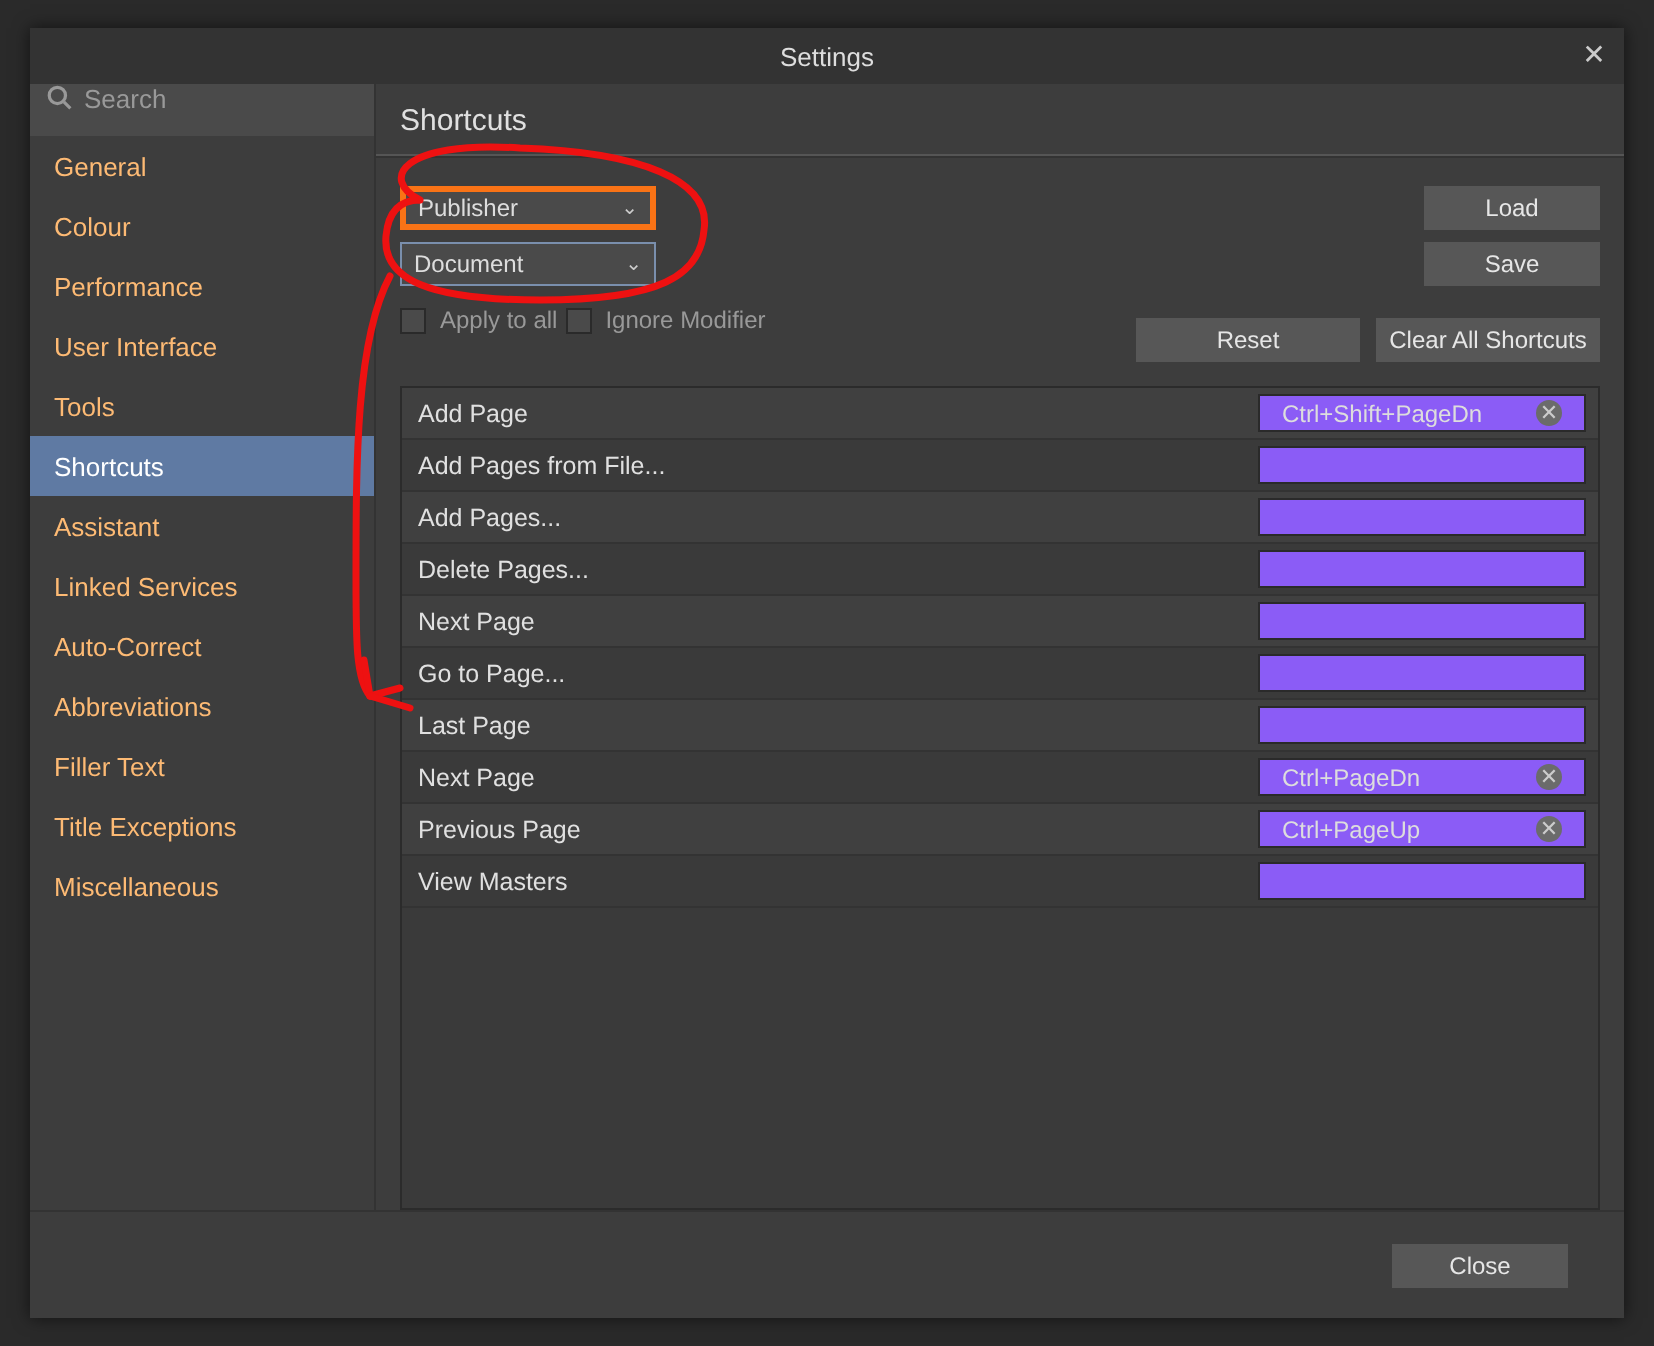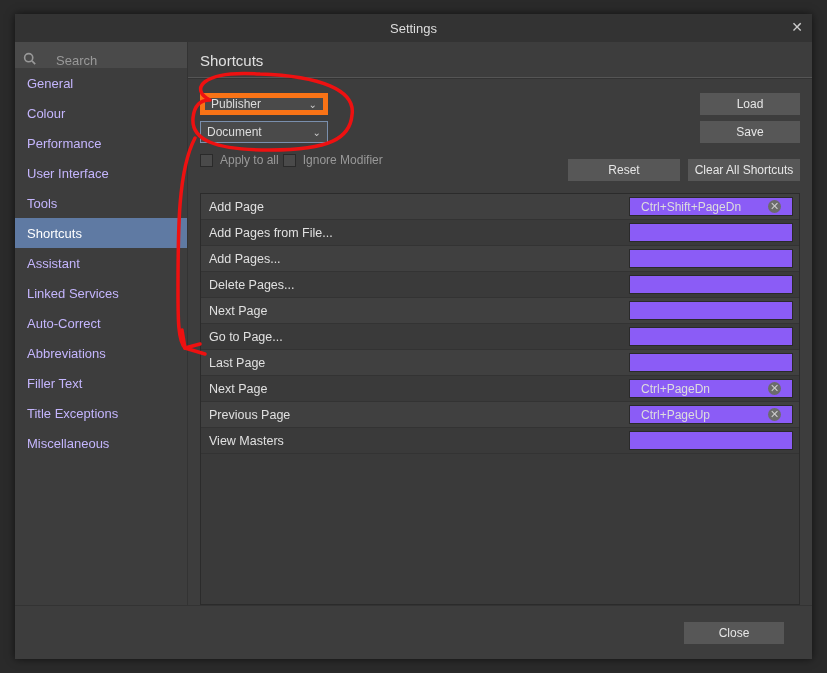--- a/index.html
+++ b/index.html
@@ -50,40 +50,40 @@
     background: #3d3d3d;
     display: flex;
     flex-direction: column;
     border-right: 1px solid #333;
   }
   .search-wrap {
     padding: 0;
     height: 26px;
     background: #4a4a4a;
     display: flex;
-    align-items: flex-end;
+    align-items: flex-start;
     padding-left: 8px;
-    gap: 20px;
+    gap: 6px;
   }
   .search-wrap .icon { color: #999; font-size: 13px; }
   .search-input {
     background: transparent;
     border: none;
     outline: none;
     color: #ccc;
     font-size: 13px;
     flex: 1;
   }
   .search-input::placeholder { color: #999; }
   .sidebar-item {
     height: 30px;
     display: flex;
     align-items: center;
     padding-left: 12px;
-    color: #c4b5fd;
+    color: #fdba74;
     cursor: pointer;
   }
   .sidebar-item.selected {
     background: #5f7aa3;
     color: #fff;
   }
   .main {
     flex: 1;
     display: flex;
     flex-direction: column;
@@ -113,34 +113,34 @@
     display: flex;
     justify-content: space-between;
     align-items: flex-start;
     margin-bottom: 4px;
   }
   .selects { display: flex; flex-direction: column; gap: 6px; }
   .select-box {
     width: 128px;
     height: 22px;
     background: #4a4a4a;
-    border: 5px solid #f97316;
+    border: 3px solid #f97316;
     color: #ddd;
     font-size: 12px;
     display: flex;
     align-items: center;
     justify-content: space-between;
     padding: 0 6px;
     cursor: pointer;
   }
   .select-box.hl { border: 1px solid #7a8fad; }
   .select-box .chev { color: #ccc; font-size: 10px; }
   .buttons-right { display: flex; flex-direction: column; gap: 6px; }
   .btn {
-    width: 100px;
+    width: 88px;
     height: 22px;
     background: #575757;
     border: none;
     color: #e6e6e6;
     font-size: 12px;
     cursor: pointer;
     display: flex; align-items: center; justify-content: center;
   }
   .checks { margin-top: 6px; display: flex; flex-direction: row; gap: 4px; }
   .check-row { display: flex; align-items: center; gap: 7px; color: #999; font-size: 12px; }

